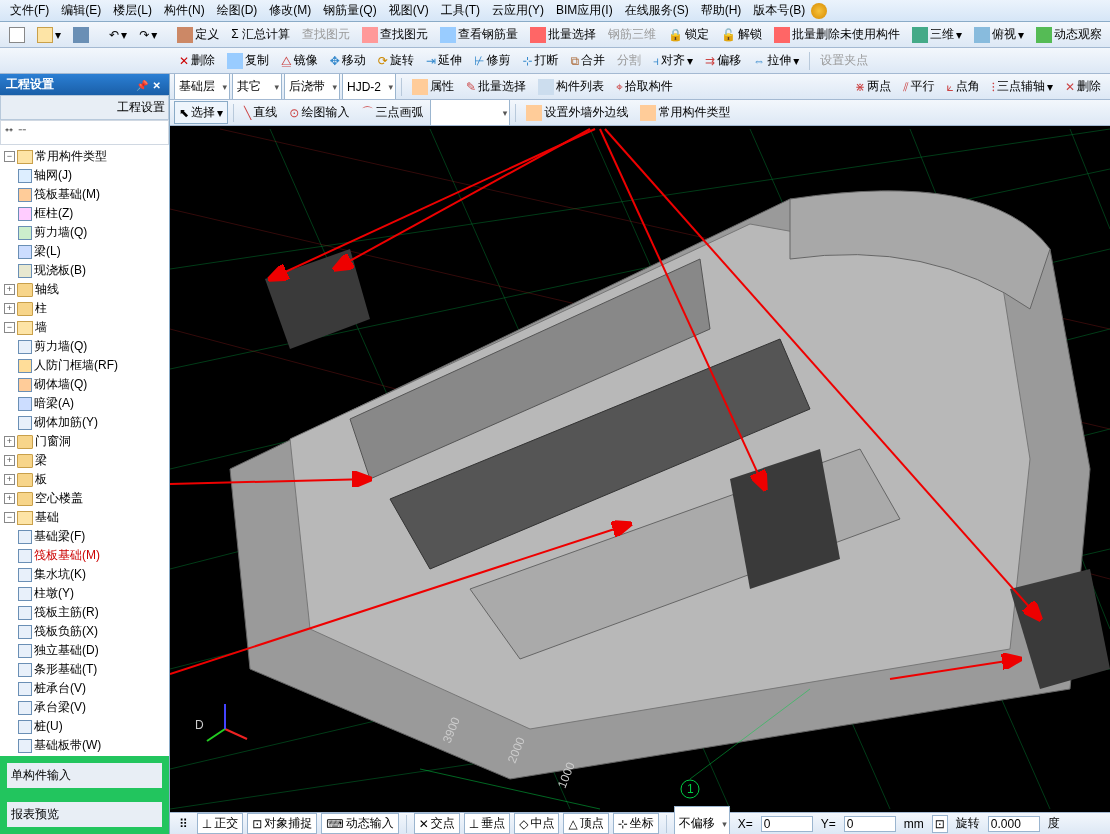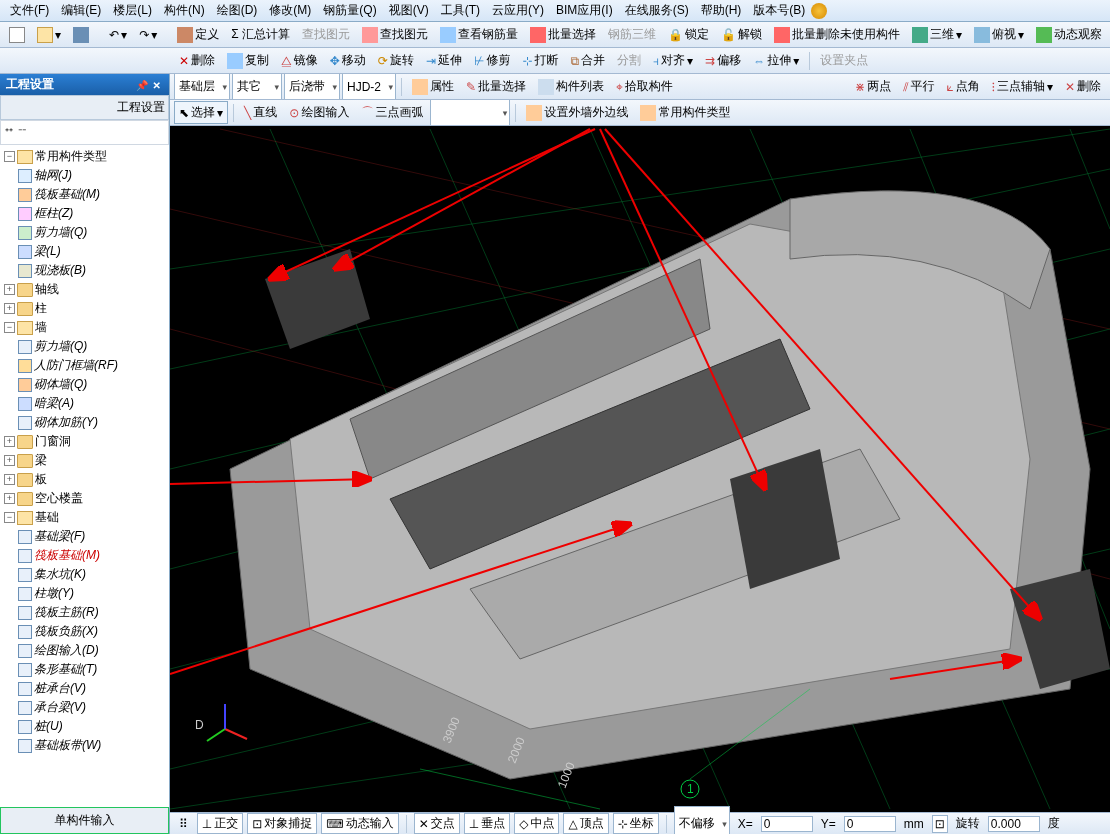--- a/index.html
+++ b/index.html
@@ -26,25 +26,25 @@
 
 
 .tree { flex: 1; overflow: auto; padding: 2px; }
 .tree-node { display: flex; align-items: center; gap: 2px; padding: 1px 0; cursor: pointer; white-space: nowrap; }
 .tree-toggle { width: 11px; height: 11px; border: 1px solid #888; display: inline-flex; align-items: center; justify-content: center; font-size: 9px; line-height: 1; color: #555; background: #fff; }
 .tree-icon { width: 16px; height: 14px; display: inline-block; }
 .folder { background: #f7d58a; border: 1px solid #c9a04a; border-radius: 1px; }
 .folder-open { background: #fde4a6; border: 1px solid #c9a04a; }
 .item-ic { width: 14px; height: 14px; border: 1px solid #6a8fb5; background: #e8f0fa; }
 .indent-0 { padding-left: 2px; }
-.indent-1 { padding-left: 16px; font-style: italic; }
+.indent-1 { padding-left: 16px; }
 .red-text { color: #c00; }
 
 
-.bottom-btn { background: #e8eef5; border: 1px solid #22c55e; padding: 4px; text-align: center; cursor: pointer; }
+.bottom-btn { background: #e8eef5; border: 7px solid #22c55e; padding: 4px; text-align: left; cursor: pointer; }
 
 
 .main-area { position: absolute; left: 170px; top: 74px; right: 0; bottom: 22px; display: flex; flex-direction: column; }
 .viewport { flex: 1; background: #000; position: relative; overflow: hidden; }
 .viewport svg { width: 100%; height: 100%; }
 
 
 .status-bar { position: absolute; left: 170px; right: 0; bottom: 0; height: 22px; background: linear-gradient(#f3f7fc, #dde8f5); border-top: 1px solid #a4b9d2; display: flex; align-items: center; padding: 0 4px; gap: 4px; }
 .status-btn { border: 1px solid #9bb5cf; background: #fff; padding: 1px 4px; display: inline-flex; align-items: center; gap: 2px; cursor: pointer; }
 .status-txt { padding: 0 4px; }
@@ -308,21 +308,21 @@
     <div class="tree-node indent-1">
         <span class="item-ic"></span>
         <span>筏板主筋(R)</span>
       </div>
     <div class="tree-node indent-1">
         <span class="item-ic"></span>
         <span>筏板负筋(X)</span>
       </div>
     <div class="tree-node indent-1">
         <span class="item-ic"></span>
-        <span>绘图输入(D)</span>
+        <span>独立基础(D)</span>
       </div>
     <div class="tree-node indent-1">
         <span class="item-ic"></span>
         <span>条形基础(T)</span>
       </div>
     <div class="tree-node indent-1">
         <span class="item-ic"></span>
         <span>桩承台(V)</span>
       </div>
     <div class="tree-node indent-1">
@@ -333,20 +333,21 @@
         <span class="item-ic"></span>
         <span>桩(U)</span>
       </div>
     <div class="tree-node indent-1">
         <span class="item-ic"></span>
         <span>基础板带(W)</span>
       </div>
 
   </div>
   <div class="bottom-btn">单构件输入</div>
+  <div class="bottom-btn">报表预览</div>
 </div>
 
 <div class="main-area">
 
   <div class="toolbar">
     <span class="tb-dropdown">基础层</span>
     <span class="tb-dropdown">其它</span>
     <span class="tb-dropdown">后浇带</span>
     <span class="tb-dropdown">HJD-2</span>
     <span class="tb-sep"></span>

